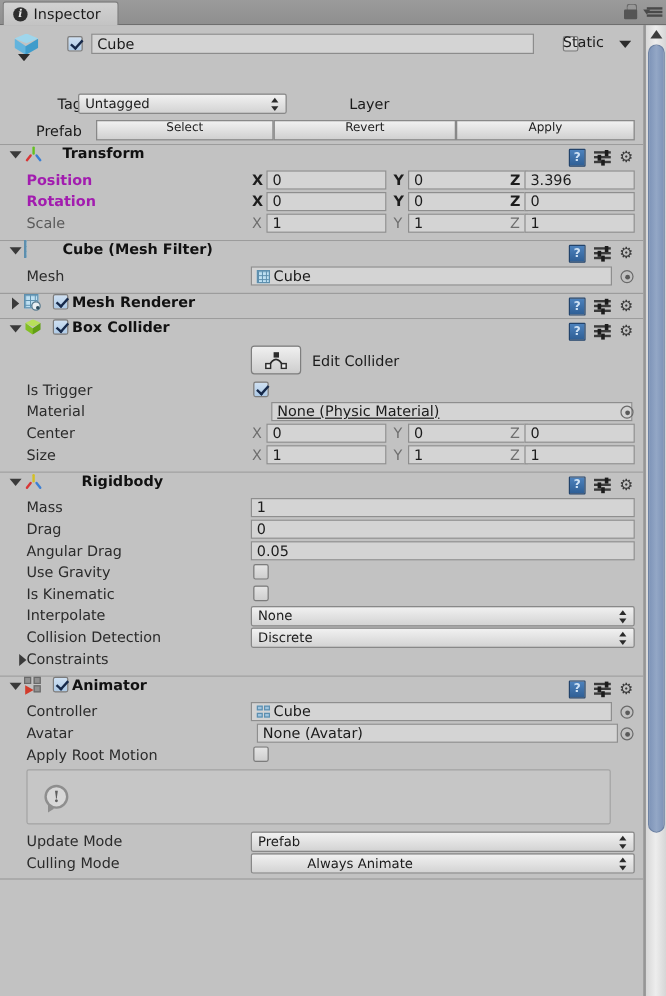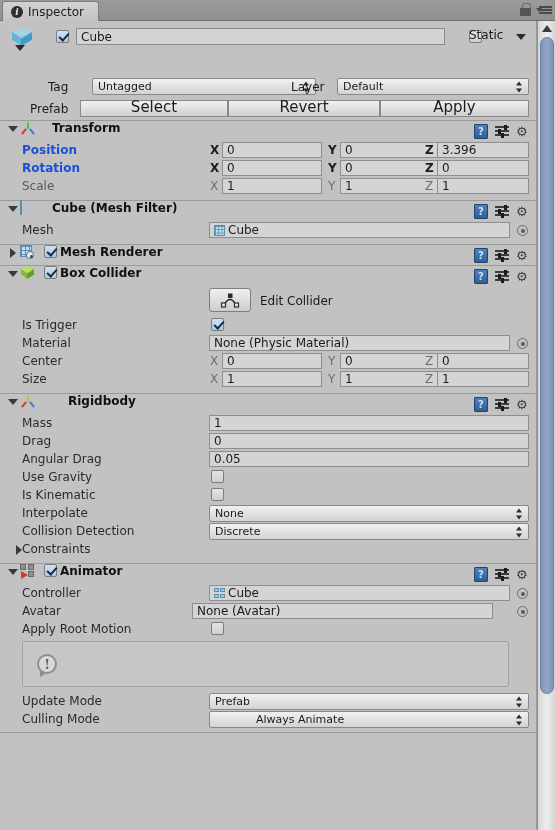--- a/index.html
+++ b/index.html
@@ -131,22 +131,22 @@
     border-bottom: 4px solid #2b2b2b;
   }
   .popup .updown::after {
     content: ""; position: absolute; left: 0; bottom: 0;
     border-left: 3.5px solid transparent; border-right: 3.5px solid transparent;
     border-top: 4px solid #2b2b2b;
   }
   .btn {
     background: linear-gradient(#f1f1f1, #d0d0d0);
     border: 1px solid #888;
-    height: 17px; display: flex; align-items: flex-end; justify-content: center;
-    font-size: 15px; color: #1c1c1c;
+    height: 17px; display: flex; align-items: flex-start; justify-content: center;
+    font-size: 10px; color: #1c1c1c;
   }
 
   
   .sep { height: 1px; background: #9c9c9c; }
   .comp-head {
     position: relative; height: 20px;
     background: #c2c2c2;
     display: flex; 
   }
   .foldout {
@@ -247,21 +247,21 @@
     content: ""; position: absolute; left: 1px; top: 7px;
     border-top: 4px solid transparent; border-bottom: 4px solid transparent;
     border-left: 7px solid #d23b2b;
   }
 
   
   .row { position: relative; height: 18px; }
   .row .lbl {
     position: absolute; left: 22px; top: 2px; font-size: 12px; color: #2b2b2b;
   }
-  .row .lbl.bold { font-weight: bold; color: #1d4ed8; text-align: right; }
+  .row .lbl.bold { font-weight: bold; color: #a21caf; text-align: right; }
   .row .lbl.dim  { color: #5b5b5b; }
   .field {
     position: absolute; background: #d4d4d4; border: 1px solid #8e8e8e;
     height: 16px; top: 1px; display: flex; align-items: center;
     padding-left: 4px; font-size: 12px; color: #1c1c1c;
   }
   .axis { position: absolute; top: 2px; font-size: 12px; font-weight: bold; color: #1c1c1c; }
   .axis.dim { color: #6e6e6e; font-weight: normal; }
 
   .cb {
@@ -377,29 +377,25 @@
       </div>
       <span class="cb on name-check"></span>
       <div class="name-field">
         <span>Cube</span>
       </div>
       <span class="cb static-box"></span>
       <span class="static-lbl">Static</span>
       <span class="static-arrow"></span>
 
       <span class="tag-lbl">Tag</span>
-      <div class="popup" style="position:absolute;left:92px;top:57px;width:224px;">
+      <div class="popup" style="position:absolute;left:65px;top:57px;width:174px;">
         <span>Untagged</span>
         <span class="updown"></span>
       </div>
       <span class="layer-lbl">Layer</span>
-      <div class="popup" style="position:absolute;left:337px;top:57px;width:192px;">
-        <span>Default</span>
-        <span class="updown"></span>
-      </div>
 
       <span class="prefab-lbl">Prefab</span>
       <div class="btn" style="position:absolute;left:80px;top:79px;width:148px;">
         <span>Select</span>
       </div>
       <div class="btn" style="position:absolute;left:228px;top:79px;width:152px;">
         <span>Revert</span>
       </div>
       <div class="btn" style="position:absolute;left:380px;top:79px;width:149px;">
         <span>Apply</span>
@@ -565,21 +561,21 @@
       <span class="edit-lbl">Edit Collider</span>
     </div>
 
     <div class="row">
       <span class="lbl">Is Trigger</span>
       <span class="cb on" style="position:absolute;left:211px;top:2px;"></span>
     </div>
 
     <div class="row">
       <span class="lbl">Material</span>
-      <div class="objfield" style="left:209px;width:301px;">
+      <div class="objfield" style="left:226px;width:301px;text-decoration:underline;">
         <span>None (Physic Material)</span>
       </div>
       <span class="objpick" style="left:517px;"></span>
     </div>
 
     <div class="row">
       <span class="lbl">Center</span>
       <span class="axis dim" style="left:210px;">X</span>
       <div class="field" style="left:222px;width:100px;">
           <span>0</span>
@@ -711,21 +707,21 @@
             <span></span>
             <span></span>
           </span>
         <span>Cube</span>
       </div>
       <span class="objpick" style="left:517px;"></span>
     </div>
 
     <div class="row">
       <span class="lbl">Avatar</span>
-      <div class="objfield" style="left:192px;width:301px;">
+      <div class="objfield" style="left:214px;width:301px;">
         <span>None (Avatar)</span>
       </div>
       <span class="objpick" style="left:517px;"></span>
     </div>
 
     <div class="row">
       <span class="lbl">Apply Root Motion</span>
       <span class="cb" style="position:absolute;left:211px;top:2px;"></span>
     </div>
 

